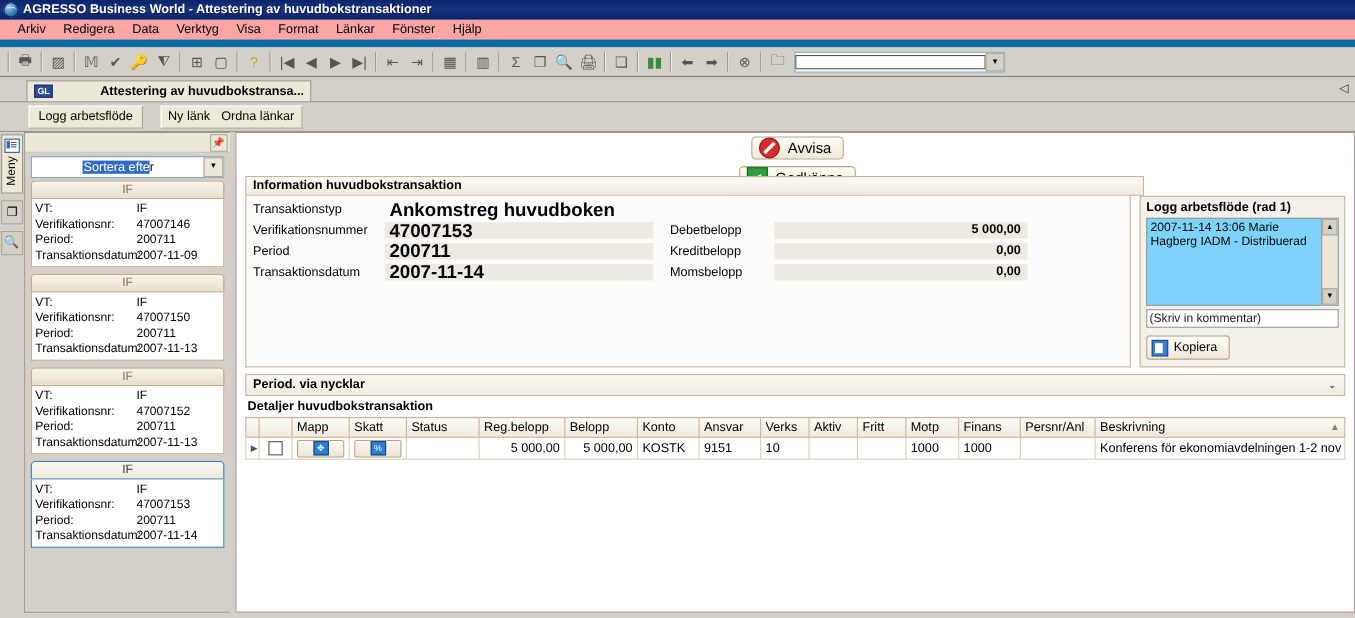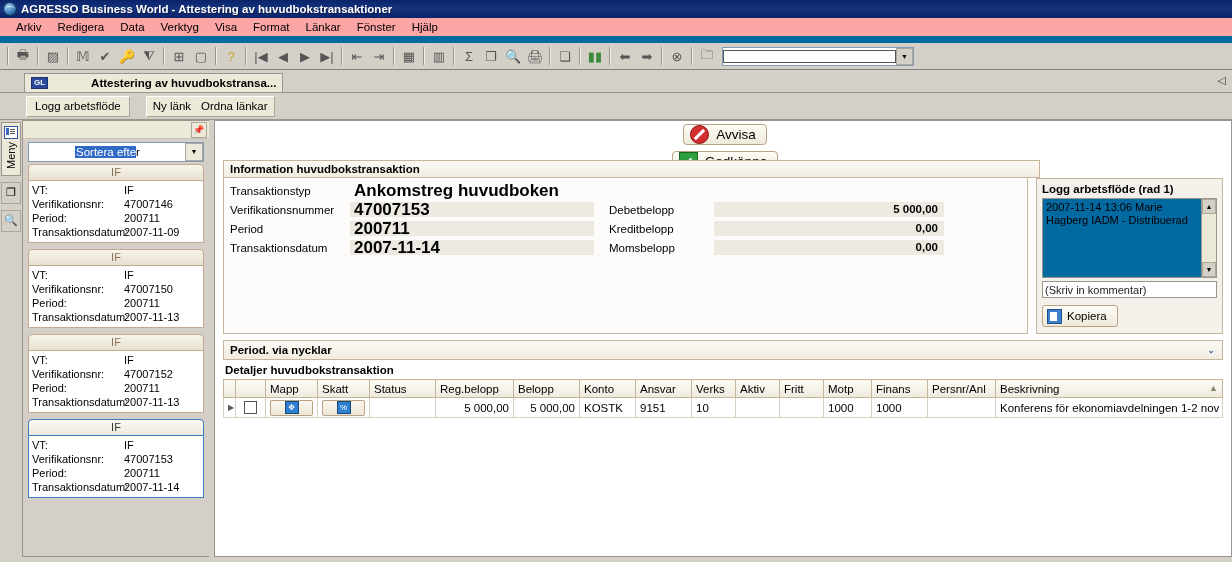--- a/index.html
+++ b/index.html
@@ -131,26 +131,26 @@
   .inforow{display:flex;align-items:center;height:19px;}
   .lbl{width:120px;padding-left:6px;font-size:11.5px;}
   .val{font-weight:bold;font-size:17px;background:#edeae2;height:15px;
     display:flex;align-items:center;padding-left:4px;}
   .val.w1{width:240px;background:transparent;}
   .val.w2{width:240px;}
   .rlbl{width:95px;font-size:11.5px;}
   .rval{width:230px;text-align:right;font-weight:bold;font-size:11.5px;
     background:#edeae2;height:15px;line-height:15px;padding-right:6px;box-sizing:border-box;}
   .inforow .left{display:flex;align-items:center;width:385px;}
-  .inforow .right{display:flex;align-items:center;gap:10px;}
+  .inforow .right{display:flex;align-items:center;}
 
   
   .logpanel{width:175px;border:1px solid #c7b49c;background:#f4f1ea;padding:4px 5px 6px;}
   .log-title{font-weight:bold;font-size:11.5px;margin-bottom:3px;}
-  .log-area{height:78px;background:#0369a1;border:1px solid #9a968f;display:flex;}
+  .log-area{height:78px;background:#7dd3fc;border:1px solid #9a968f;display:flex;}
   .log-text{flex:1;padding:2px 3px;font-size:11px;line-height:13px;}
   .log-sb{width:14px;background:#ece9d8;border-left:1px solid #9a968f;
     display:flex;flex-direction:column;justify-content:space-between;}
   .sb-btn{height:13px;background:#d4d0c8;border:1px solid #aca899;
     display:flex;align-items:center;justify-content:center;font-size:7px;}
   .log-input{margin-top:3px;height:15px;background:#fff;border:1px solid #9a968f;
     display:flex;align-items:center;padding-left:2px;font-size:11px;color:#222;}
   .kopiera{margin-top:7px;height:20px;width:70px;background:linear-gradient(to bottom,#fdfcf7,#efe9d9);
     border:1px solid #b9a384;border-radius:3px;display:flex;align-items:center;gap:5px;
     padding-left:4px;font-size:11.5px;}

